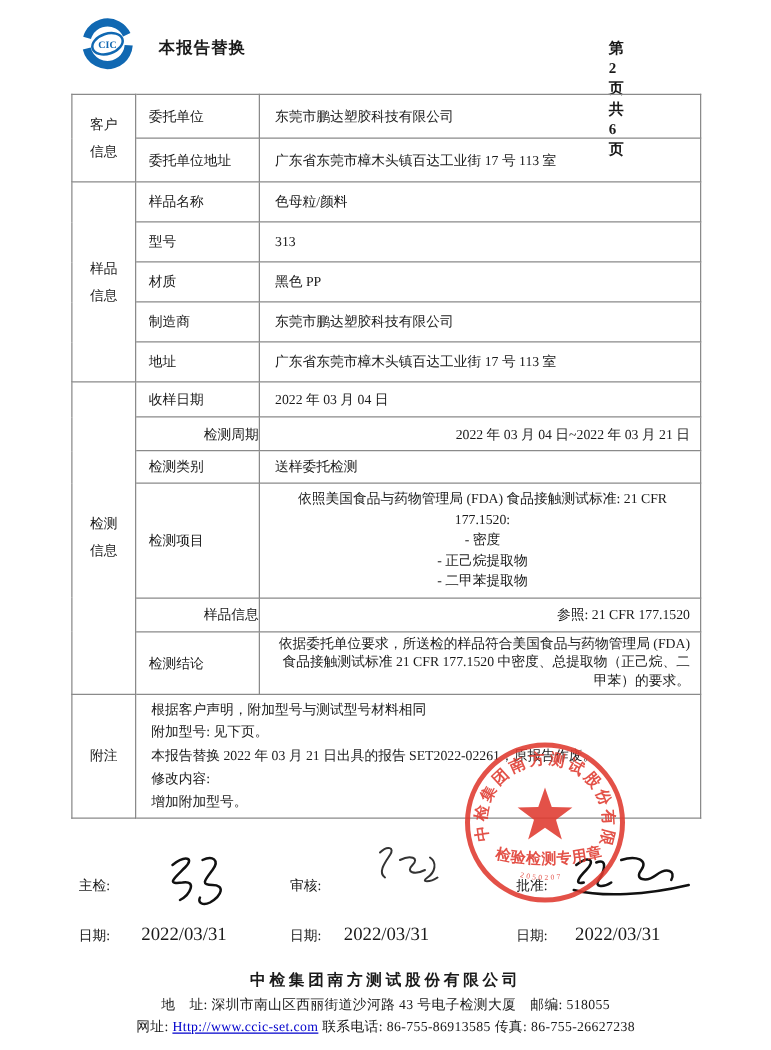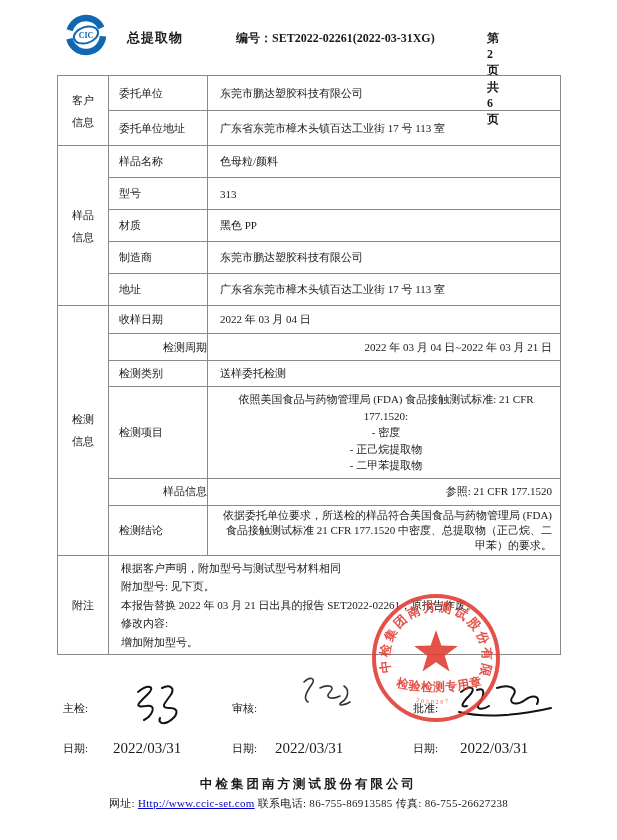--- a/index.html
+++ b/index.html
@@ -65,22 +65,21 @@
 <body>
 
 <div class="header">
   <svg class="logo" viewBox="0 0 46 46">
     <g transform="rotate(28 23 23)">
       <circle cx="23" cy="23" r="17" fill="none" stroke="#1068b2" stroke-width="6.5" stroke-dasharray="41 8.5 41 8.5"></circle>
     </g>
     <ellipse cx="23" cy="23" rx="12.5" ry="8" fill="#ffffff" stroke="#1068b2" stroke-width="2" transform="rotate(-18 23 23)"></ellipse>
     <text x="23" y="26" text-anchor="middle" font-size="8" font-weight="bold" fill="#1068b2" font-family="Liberation Serif, serif">CIC</text>
   </svg>
-  <span class="hdr-title">总提取物</span>
-  <span class="hdr-no"><span>编号：</span><span>SET2022-02261(2022-03-31XG)</span></span>
+  <span class="hdr-title">本报告替换</span>
   <span class="hdr-page">第 2 页 共 6 页</span>
 </div>
 
 <table class="report-table">
   <colgroup>
       <col style="width:51px">
       <col style="width:99px">
       <col style="width:353px">
     </colgroup>
 
@@ -194,14 +193,15 @@
   <text font-size="12" font-weight="bold" fill="#e03a2f" letter-spacing="0.5" font-family="Liberation Serif, serif">
     <textPath href="#midPath" startOffset="2">检验检测专用章</textPath>
   </text>
   <text font-size="6" fill="#e03a2f" letter-spacing="2" font-family="Liberation Serif, serif">
     <textPath href="#codePath" startOffset="6">2050207</textPath>
   </text>
 </svg>
 
 <div class="footer">
   <div class="footer-company">中检集团南方测试股份有限公司</div>
+  <div class="footer-line">地　址: 深圳市南山区西丽街道沙河路 43 号电子检测大厦　邮编: 518055</div>
   <div class="footer-line"><span>网址: </span><a class="footer-url">Http://www.ccic-set.com</a><span> 联系电话: 86-755-86913585 </span><span>传真: 86-755-26627238</span></div>
 </div>
 
 </body></html>

